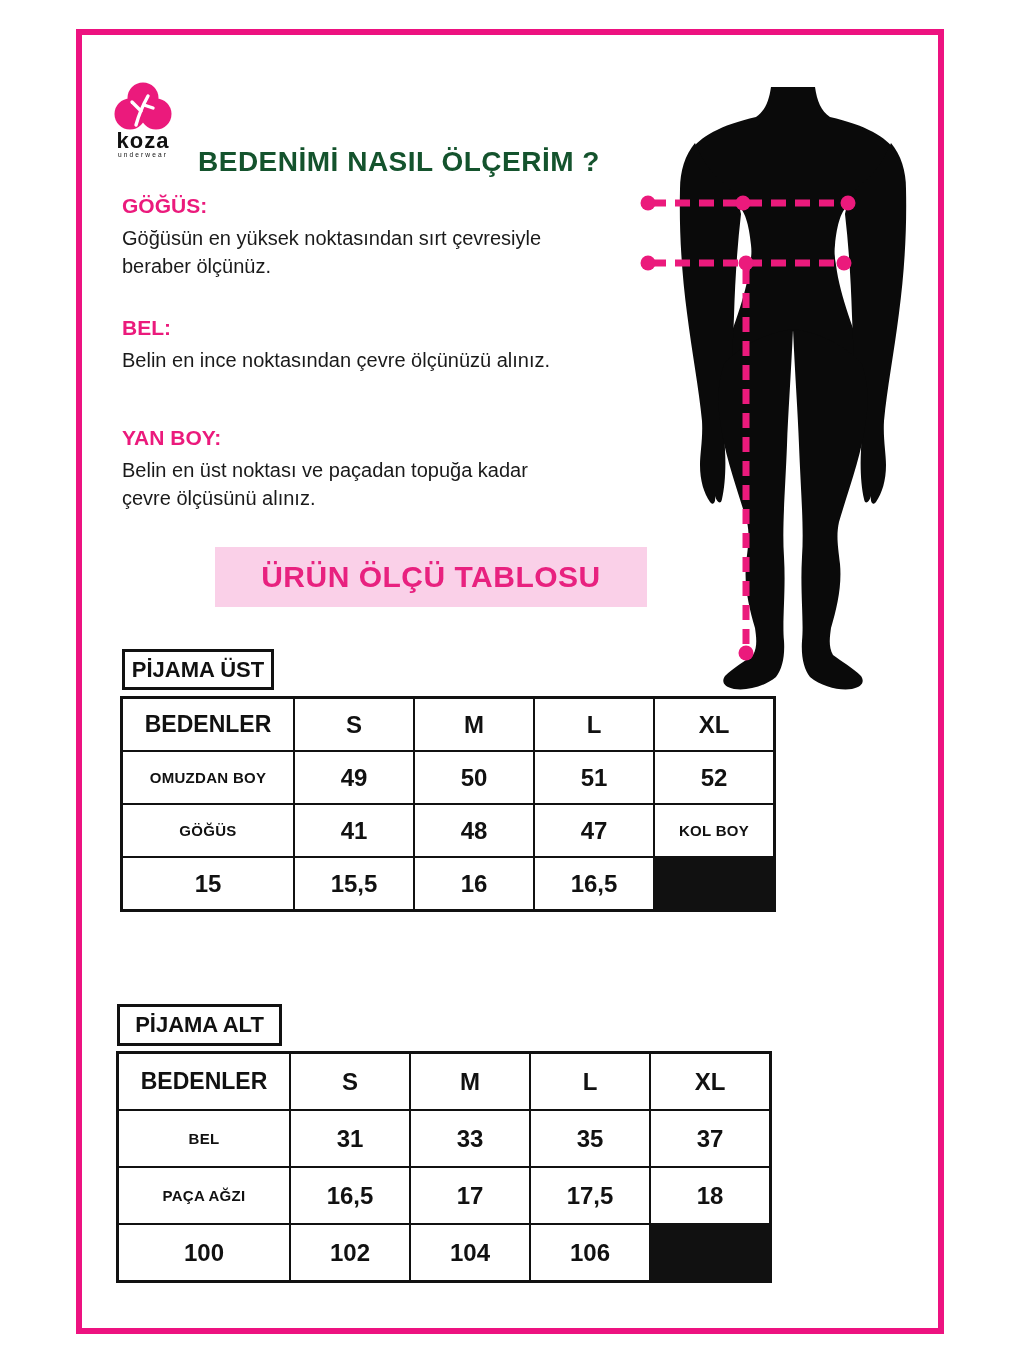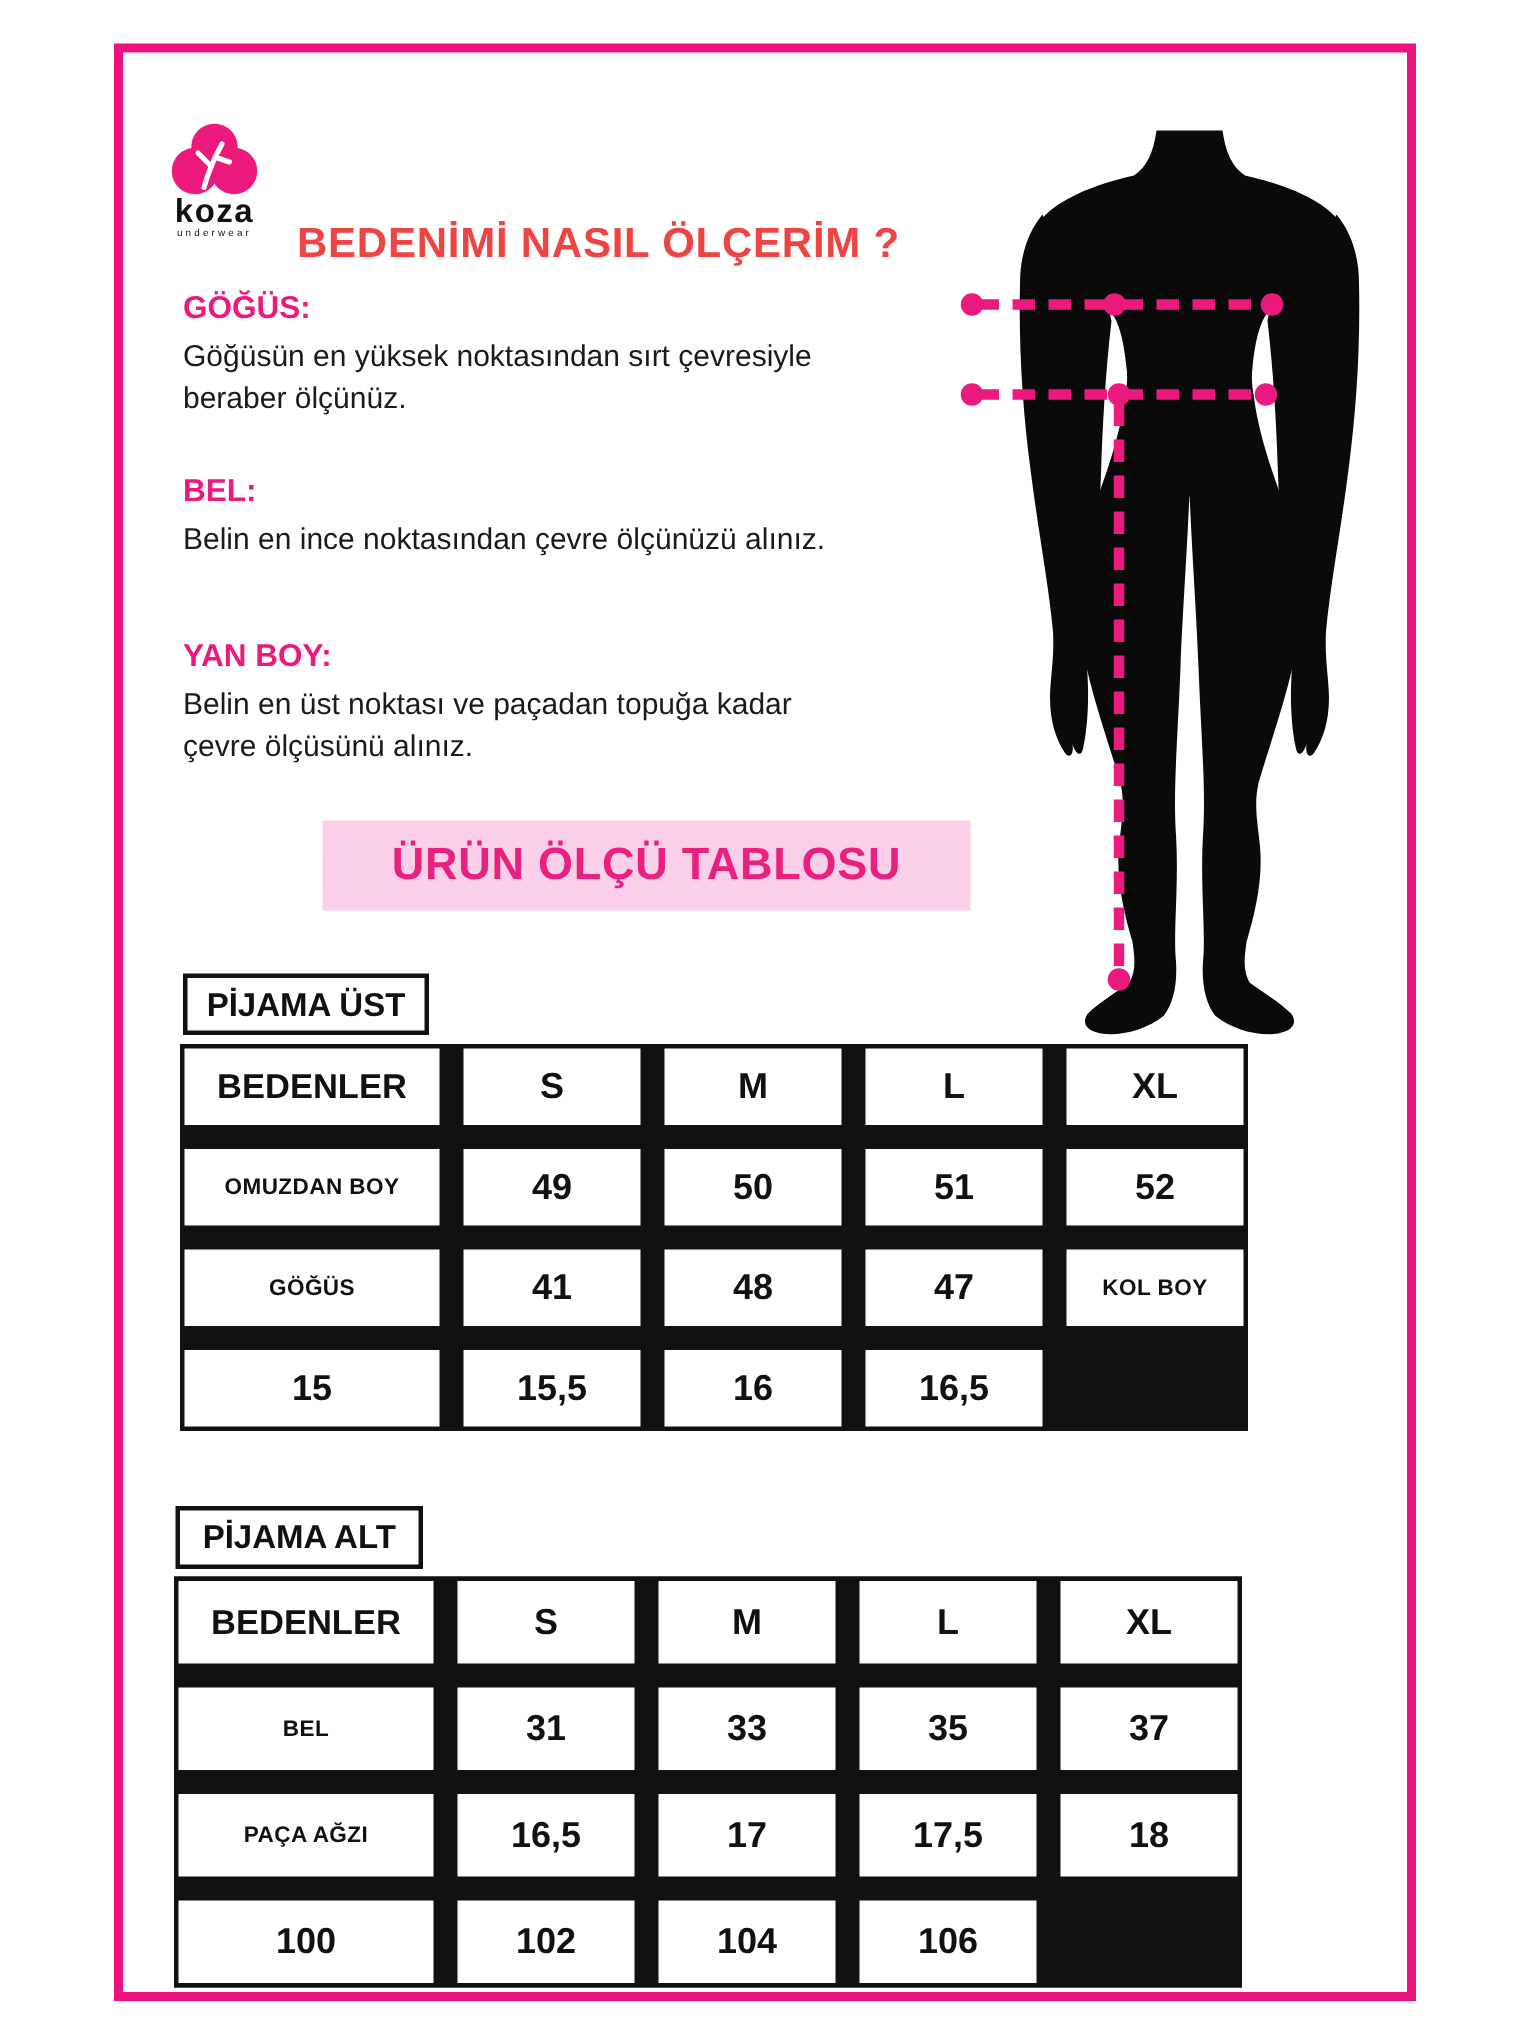--- a/index.html
+++ b/index.html
@@ -6,43 +6,43 @@
   html,body { background:#ffffff; }
   body { font-family:"Liberation Sans", sans-serif; color:#111; }
   .page { position:relative; width:1020px; height:1360px; background:#fff; overflow:hidden; }
 
   .frame { position:absolute; left:76px; top:29px; width:868px; height:1305px;
            border:6px solid #ED1280; pointer-events:none; }
 
   .logo-svg { position:absolute; left:112px; top:81px; width:72px; height:78px; }
 
   .page-title { position:absolute; left:198px; top:146px; font-size:28px; font-weight:bold;
-                color:#ef4444; letter-spacing:.5px; white-space:nowrap; }
+                color:#14532d; letter-spacing:.5px; white-space:nowrap; }
 
   .instr { position:absolute; left:122px; width:560px; }
   .instr .lbl { font-size:21px; font-weight:bold; color:#EB1A7C; margin-bottom:7px; }
   .instr .txt { font-size:20px; color:#1a1a1a; line-height:1.38; white-space:pre-line; }
   .instr.b0 { top:194px; }
   .instr.b1 { top:316px; }
   .instr.b2 { top:426px; }
 
   .banner { position:absolute; left:215px; top:547px; width:432px; height:60px;
             background:#FAD0E8; color:#E8217F; font-size:30px; font-weight:bold;
             letter-spacing:.5px; display:flex; align-items:center; justify-content:center;
             white-space:nowrap; }
 
   .figure-svg { position:absolute; left:635px; top:85px; width:315px; height:610px; }
 
   .table-title-box { position:absolute; border:3px solid #111; background:#fff;
             display:flex; align-items:center; justify-content:center;
             font-size:22px; font-weight:bold; white-space:nowrap; }
-  .ttb0 { left:122px; top:649px; width:164px; height:41px; }
+  .ttb0 { left:122px; top:649px; width:152px; height:41px; }
   .ttb1 { left:117px; top:1004px; width:165px; height:42px; }
 
-  .size-table { position:absolute; display:grid; background:#111; gap:16px;
+  .size-table { position:absolute; display:grid; background:#111; gap:2px;
                 border:3px solid #111; grid-template-columns:170px 118px 118px 118px 118px;text-align:center; }
   .st0 { left:120px; top:696px; grid-template-rows:repeat(4,51px); }
   .st1 { left:116px; top:1051px; grid-template-rows:repeat(4,55px); }
   .cell { background:#fff; display:flex; align-items:center; justify-content:center; }
   .cell.hdr0 { font-size:23px; font-weight:bold; }
   .cell.hdrs { font-size:24px; font-weight:bold; }
   .cell.rl   { font-size:15px; font-weight:bold; letter-spacing:.3px; }
   .cell.val  { font-size:24px; font-weight:bold; }
 </style>
 </head>

